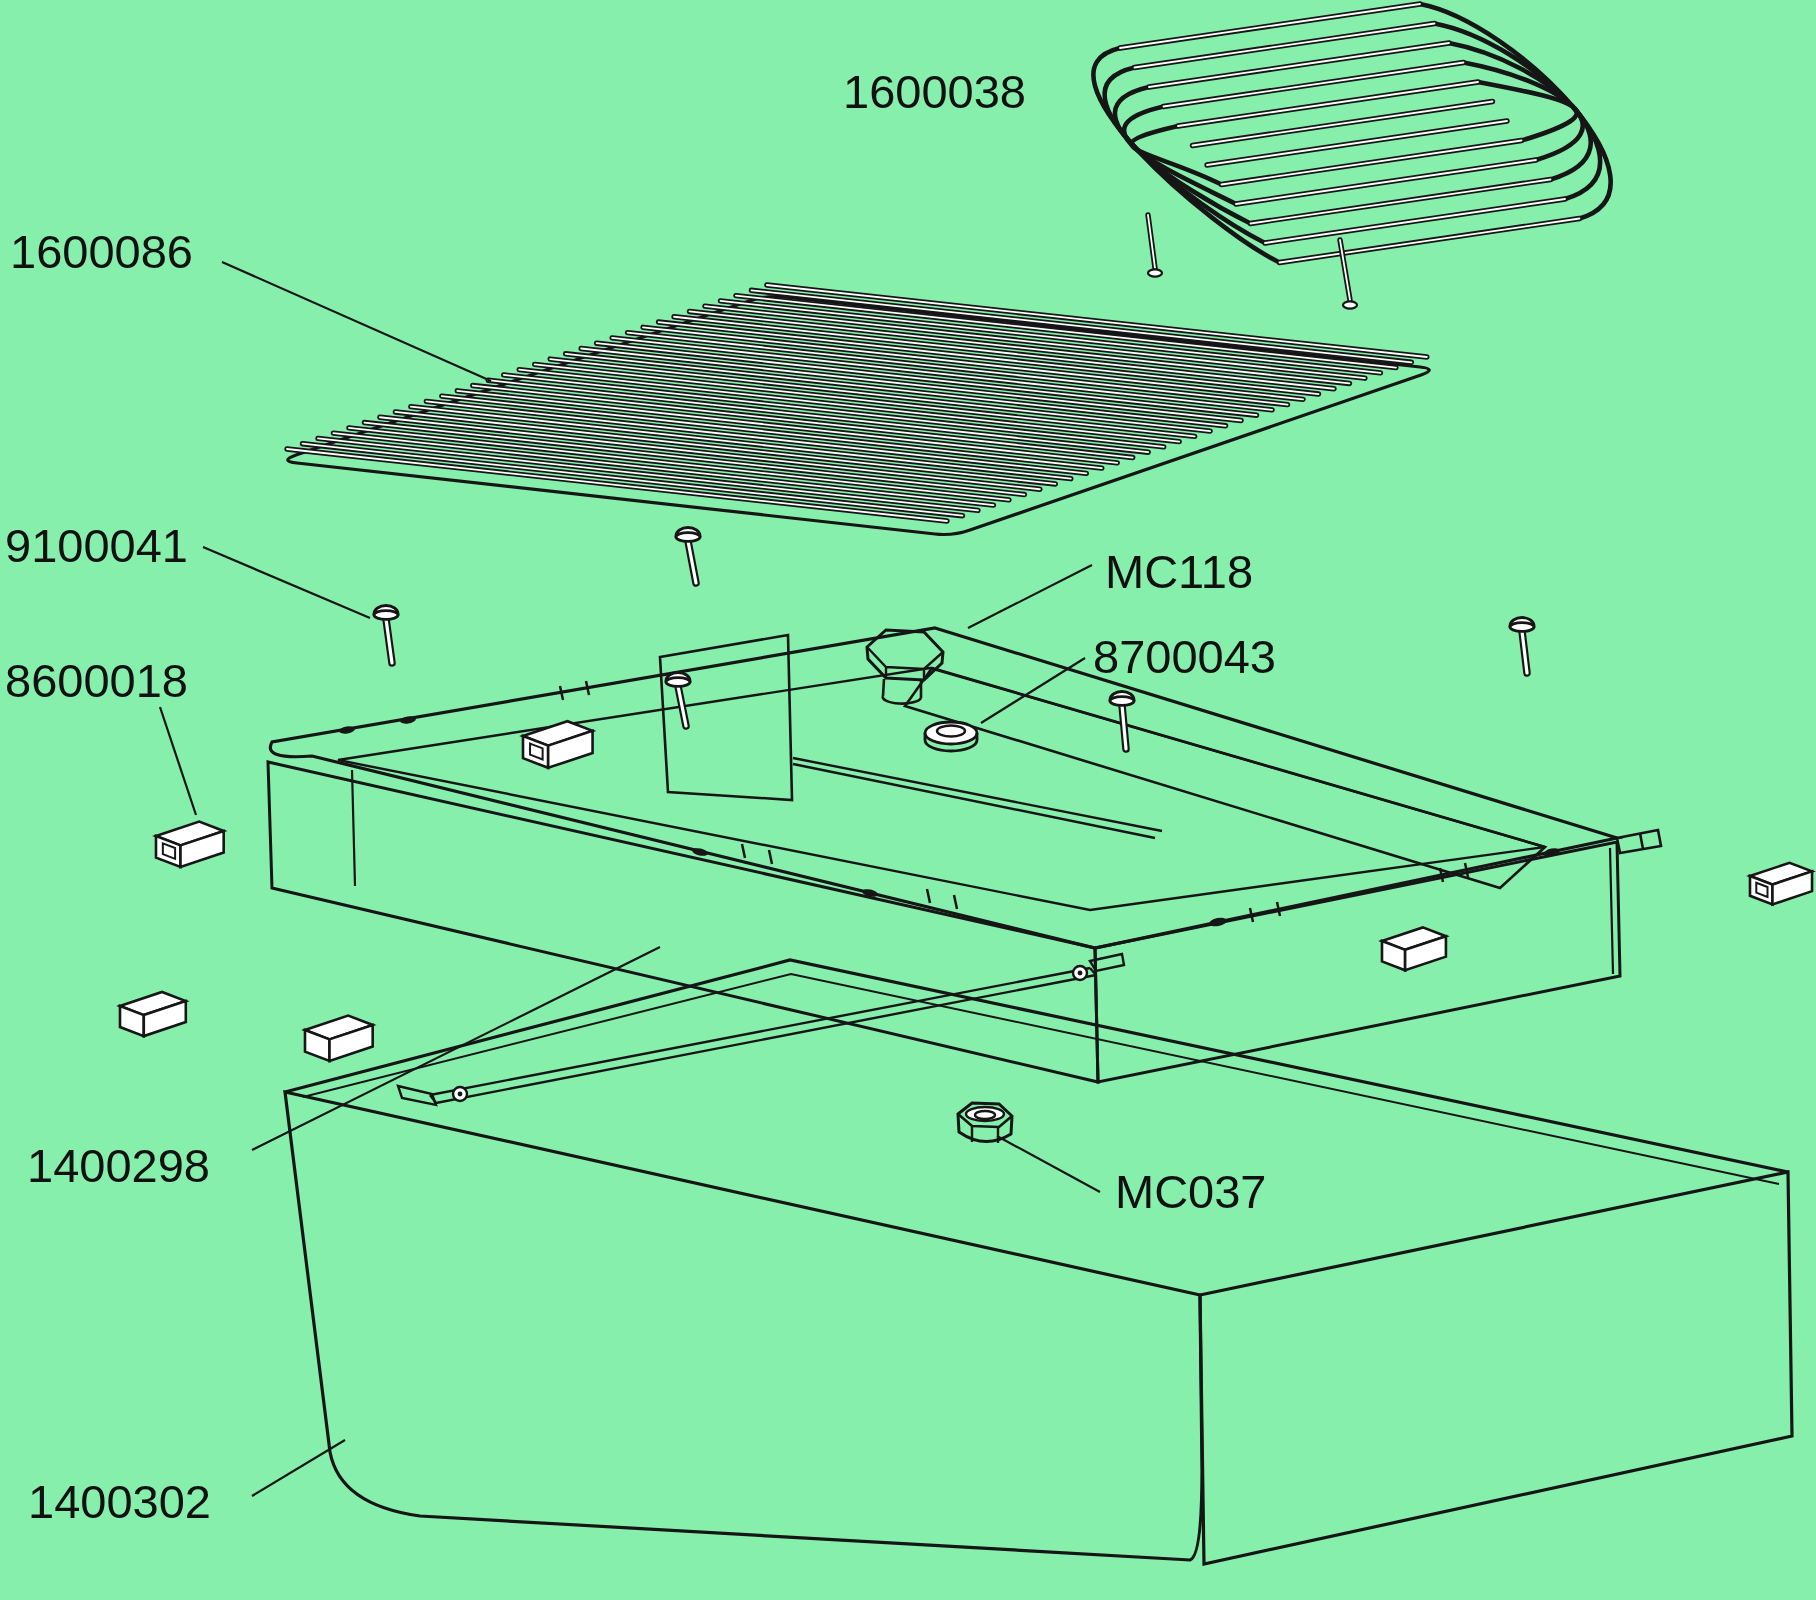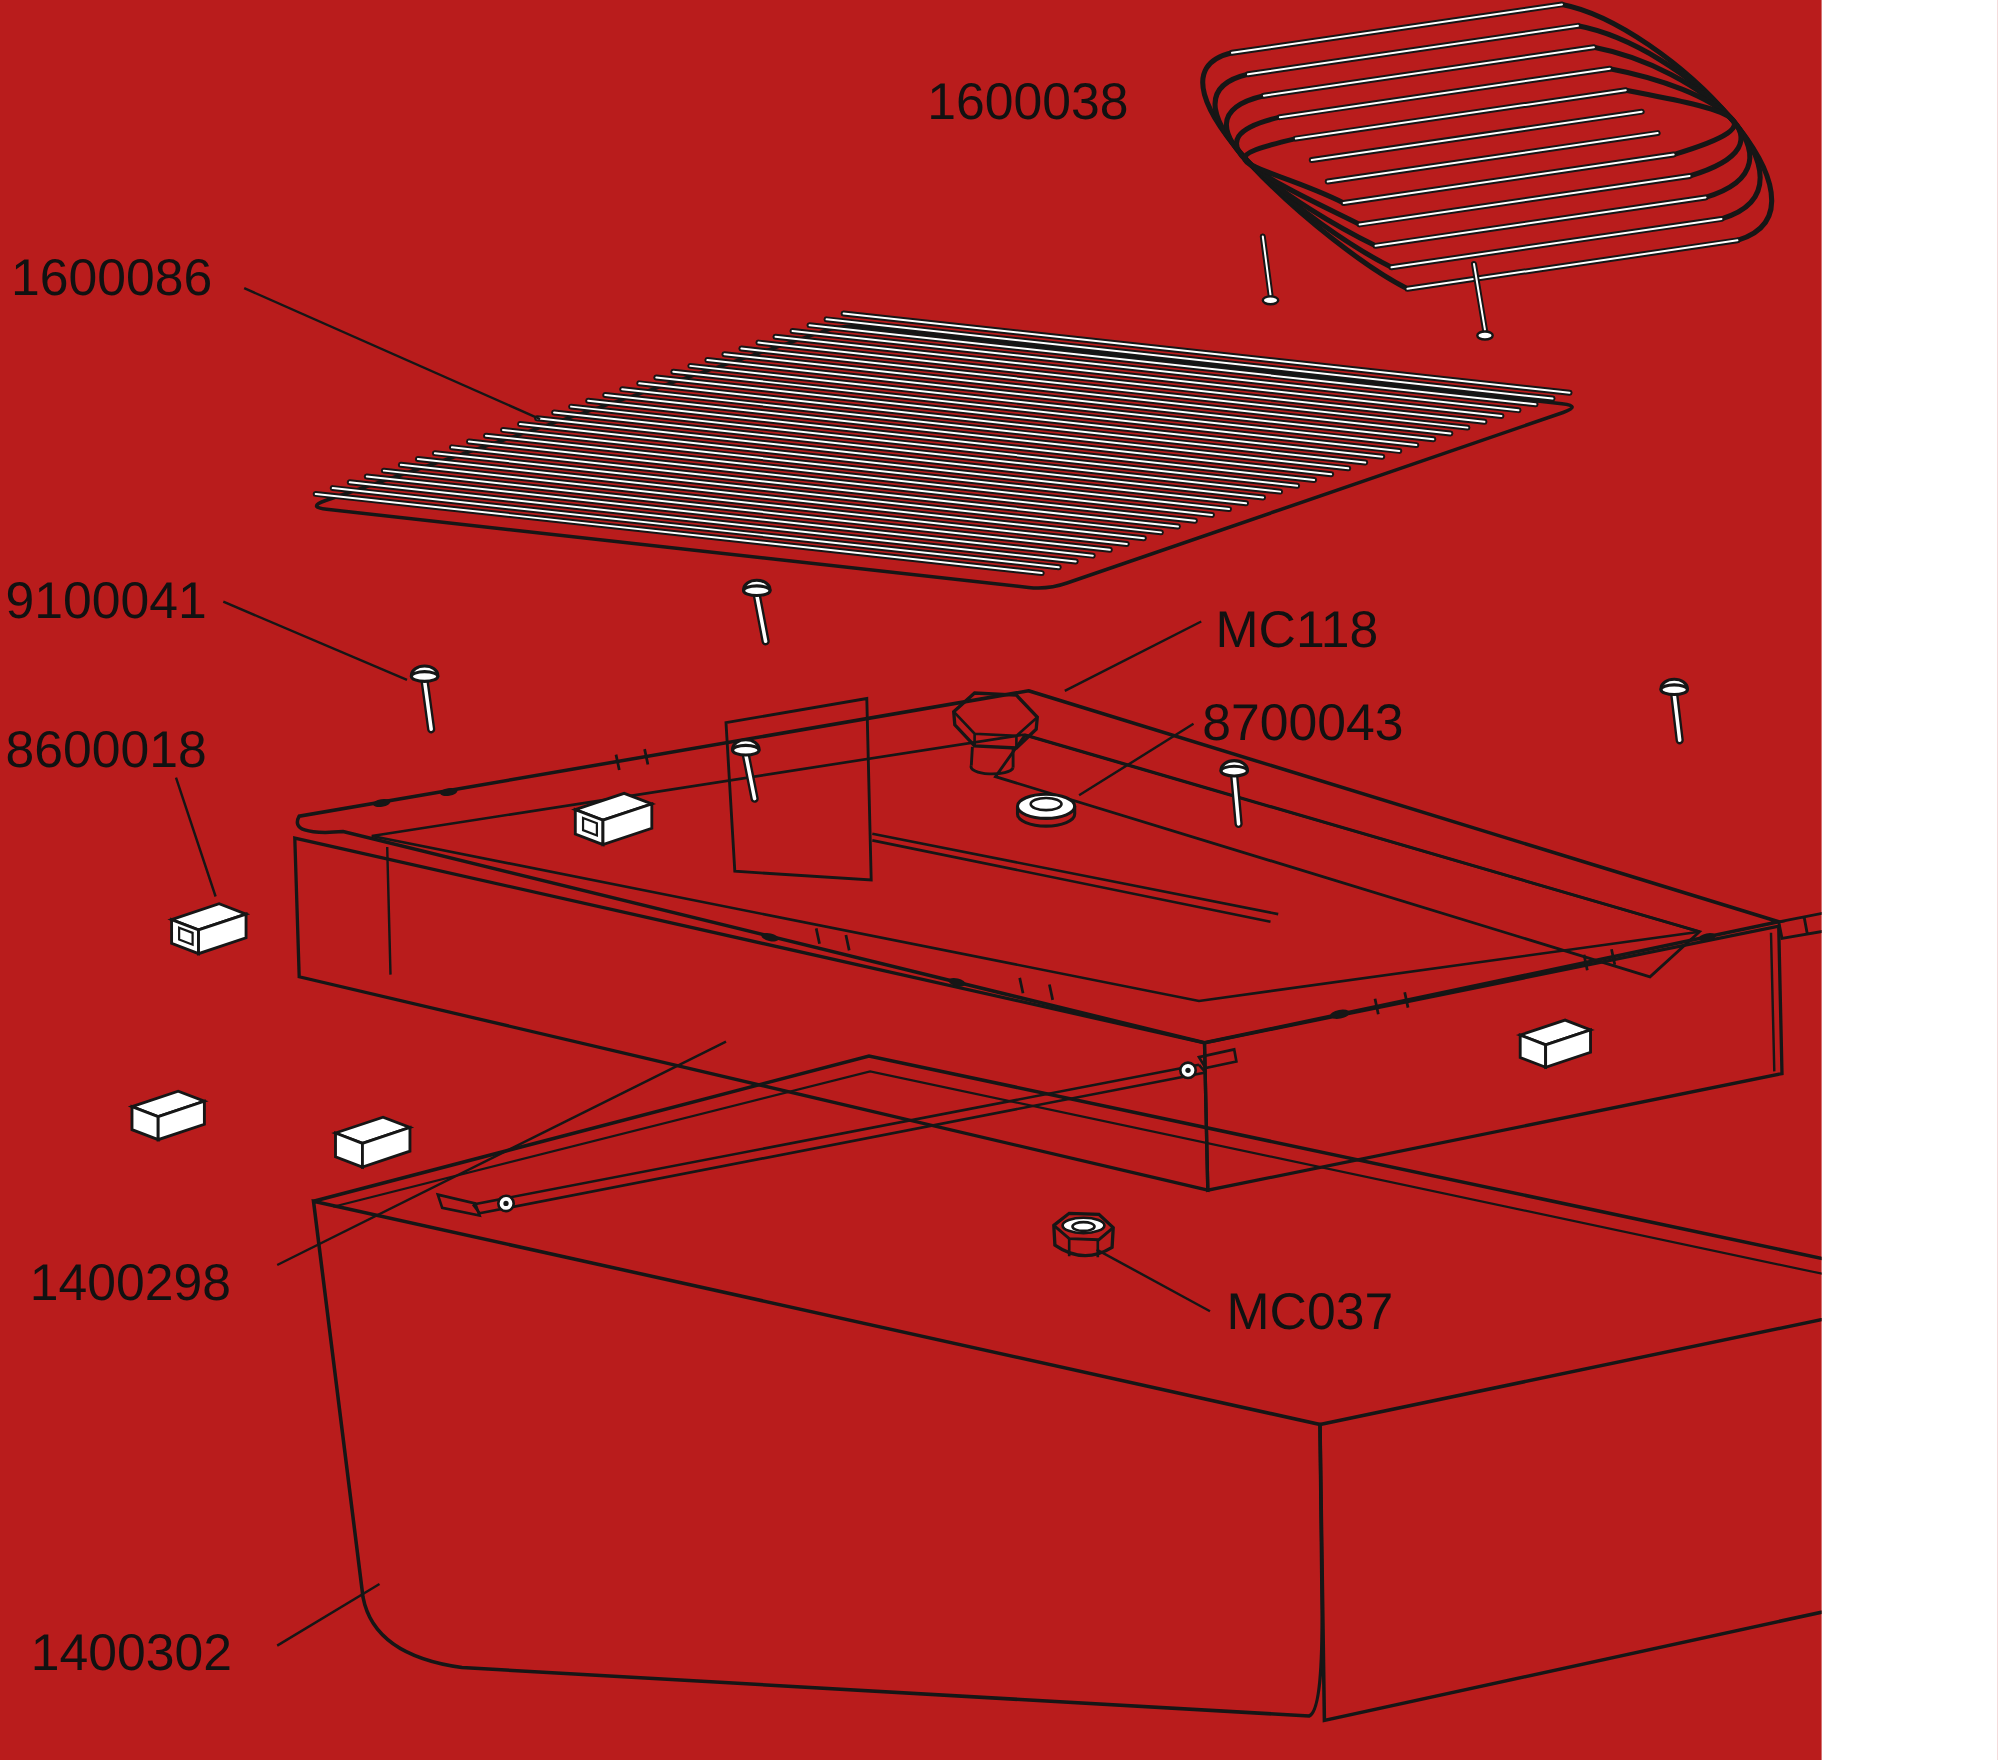--- a/index.html
+++ b/index.html
@@ -1,16 +1,16 @@
 <!DOCTYPE html>
 <html><head>
 <meta charset="utf-8">
 <style>
   html,body{margin:0;padding:0;background:#ffffff;}
-  #stage{position:relative;width:1656px;height:1600px;background:#b91c1c;overflow:hidden;
+  #stage{position:relative;width:1816px;height:1600px;background:#86efac;overflow:hidden;
          font-family:"Liberation Sans", sans-serif;}
   svg{display:block;}
   text.part-label{font-family:"Liberation Sans", sans-serif;font-size:47px;fill:#111;letter-spacing:0px;}
   .ln{stroke:#161616;fill:none;}
 </style>
 </head>
 <body>
 
 <div id="stage">
 <svg id="art" width="1816" height="1600" viewBox="0 0 1816 1600" xmlns="http://www.w3.org/2000/svg">

